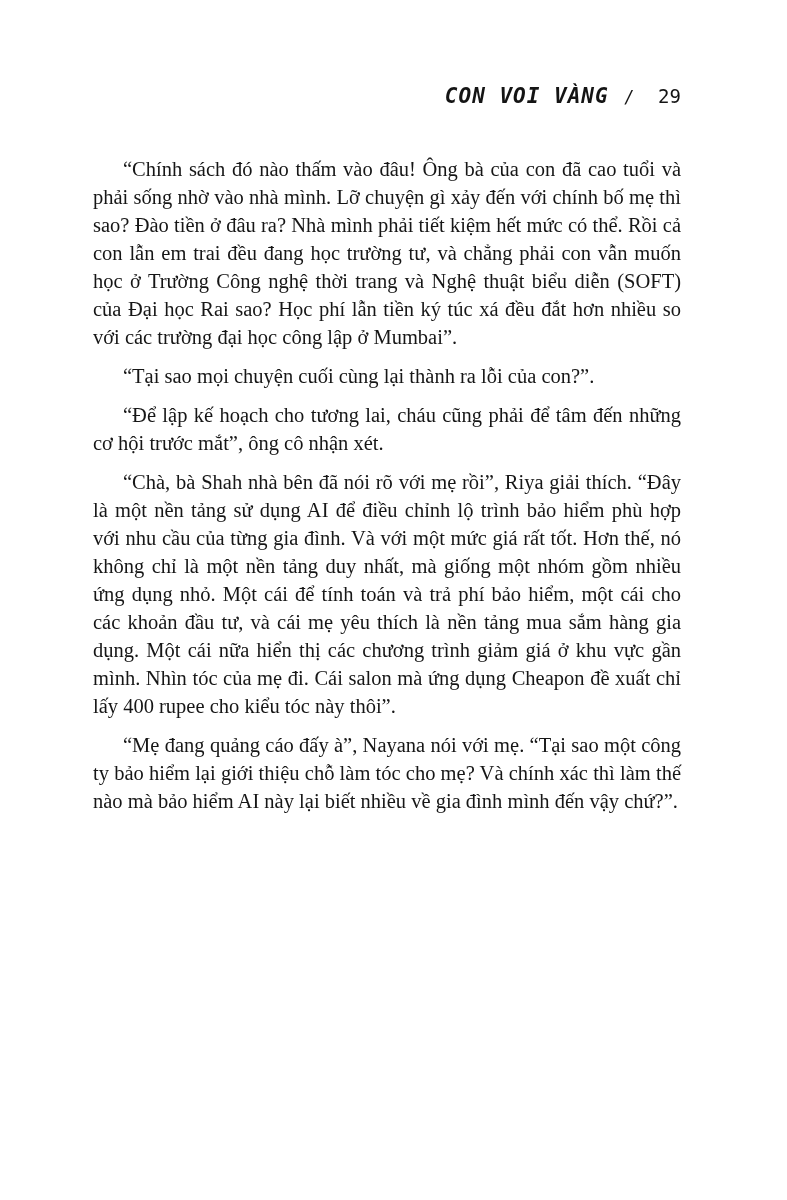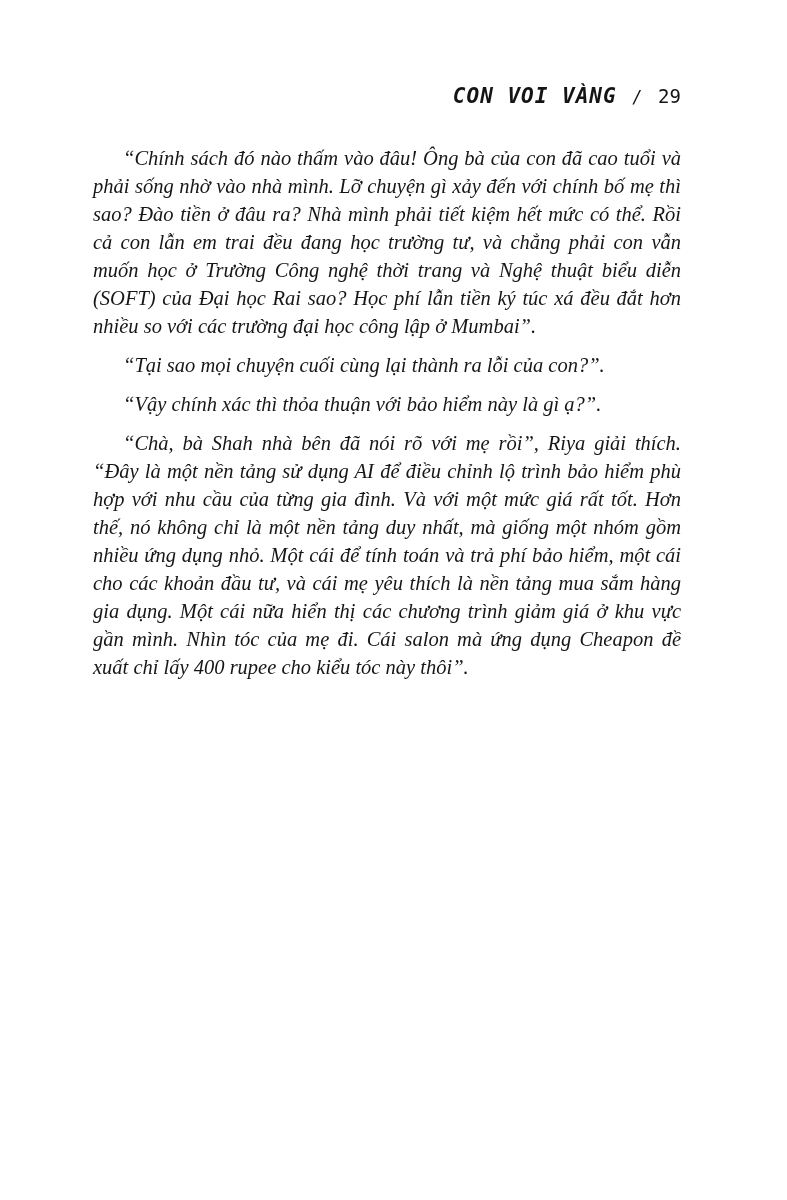--- a/index.html
+++ b/index.html
@@ -32,49 +32,50 @@
   .header-sep {
     font-style: italic;
     font-weight: normal;
     font-size: 17px;
     margin: 0 6px;
   }
   .page-number {
     font-style: normal;
     font-weight: normal;
     font-size: 19px;
+    margin-left: 8px;
   }
   .page-body {
     position: absolute;
     top: 144px;
     left: 93px;
     width: 588px;
     font-family: "Liberation Serif", "DejaVu Serif", serif;
     font-size: 20.5px;
     line-height: 28px;
     text-align: justify;
     color: #161616;
   }
   .page-body p {
-    margin: 0 0 11px 0;
+    margin: 11px 0 11px 0;
     text-indent: 30px;
-    font-style: italic;
   }
 </style>
 </head>
 <body>
 
 <div class="page">
 
   <div class="running-header">
     <span class="running-title">CON VOI VÀNG</span>
     <span class="header-sep">/</span>
     <span class="page-number">29</span>
   </div>
 
   <div class="page-body">
     <p>“Chính sách đó nào thấm vào đâu! Ông bà của con đã cao tuổi và phải sống nhờ vào nhà mình. Lỡ chuyện gì xảy đến với chính bố mẹ thì sao? Đào tiền ở đâu ra? Nhà mình phải tiết kiệm hết mức có thể. Rồi cả con lẫn em trai đều đang học trường tư, và chẳng phải con vẫn muốn học ở Trường Công nghệ thời trang và Nghệ thuật biểu diễn (SOFT) của Đại học Rai sao? Học phí lẫn tiền ký túc xá đều đắt hơn nhiều so với các trường đại học công lập ở Mumbai”.</p>
     <p>“Tại sao mọi chuyện cuối cùng lại thành ra lỗi của con?”.</p>
-    <p>“Vậy chính xác thì thỏa thuận với bảo hiểm này là gì ạ?”.</p>
+    <p>“Để lập kế hoạch cho tương lai, cháu cũng phải để tâm đến những cơ hội trước mắt”, ông cô nhận xét.</p>
     <p>“Chà, bà Shah nhà bên đã nói rõ với mẹ rồi”, Riya giải thích. “Đây là một nền tảng sử dụng AI để điều chỉnh lộ trình bảo hiểm phù hợp với nhu cầu của từng gia đình. Và với một mức giá rất tốt. Hơn thế, nó không chỉ là một nền tảng duy nhất, mà giống một nhóm gồm nhiều ứng dụng nhỏ. Một cái để tính toán và trả phí bảo hiểm, một cái cho các khoản đầu tư, và cái mẹ yêu thích là nền tảng mua sắm hàng gia dụng. Một cái nữa hiển thị các chương trình giảm giá ở khu vực gần mình. Nhìn tóc của mẹ đi. Cái salon mà ứng dụng Cheapon đề xuất chỉ lấy 400 rupee cho kiểu tóc này thôi”.</p>
+    <p>“Mẹ đang quảng cáo đấy à”, Nayana nói với mẹ. “Tại sao một công ty bảo hiểm lại giới thiệu chỗ làm tóc cho mẹ? Và chính xác thì làm thế nào mà bảo hiểm AI này lại biết nhiều về gia đình mình đến vậy chứ?”.</p>
   </div>
 
 </div>
 
 </body></html>

